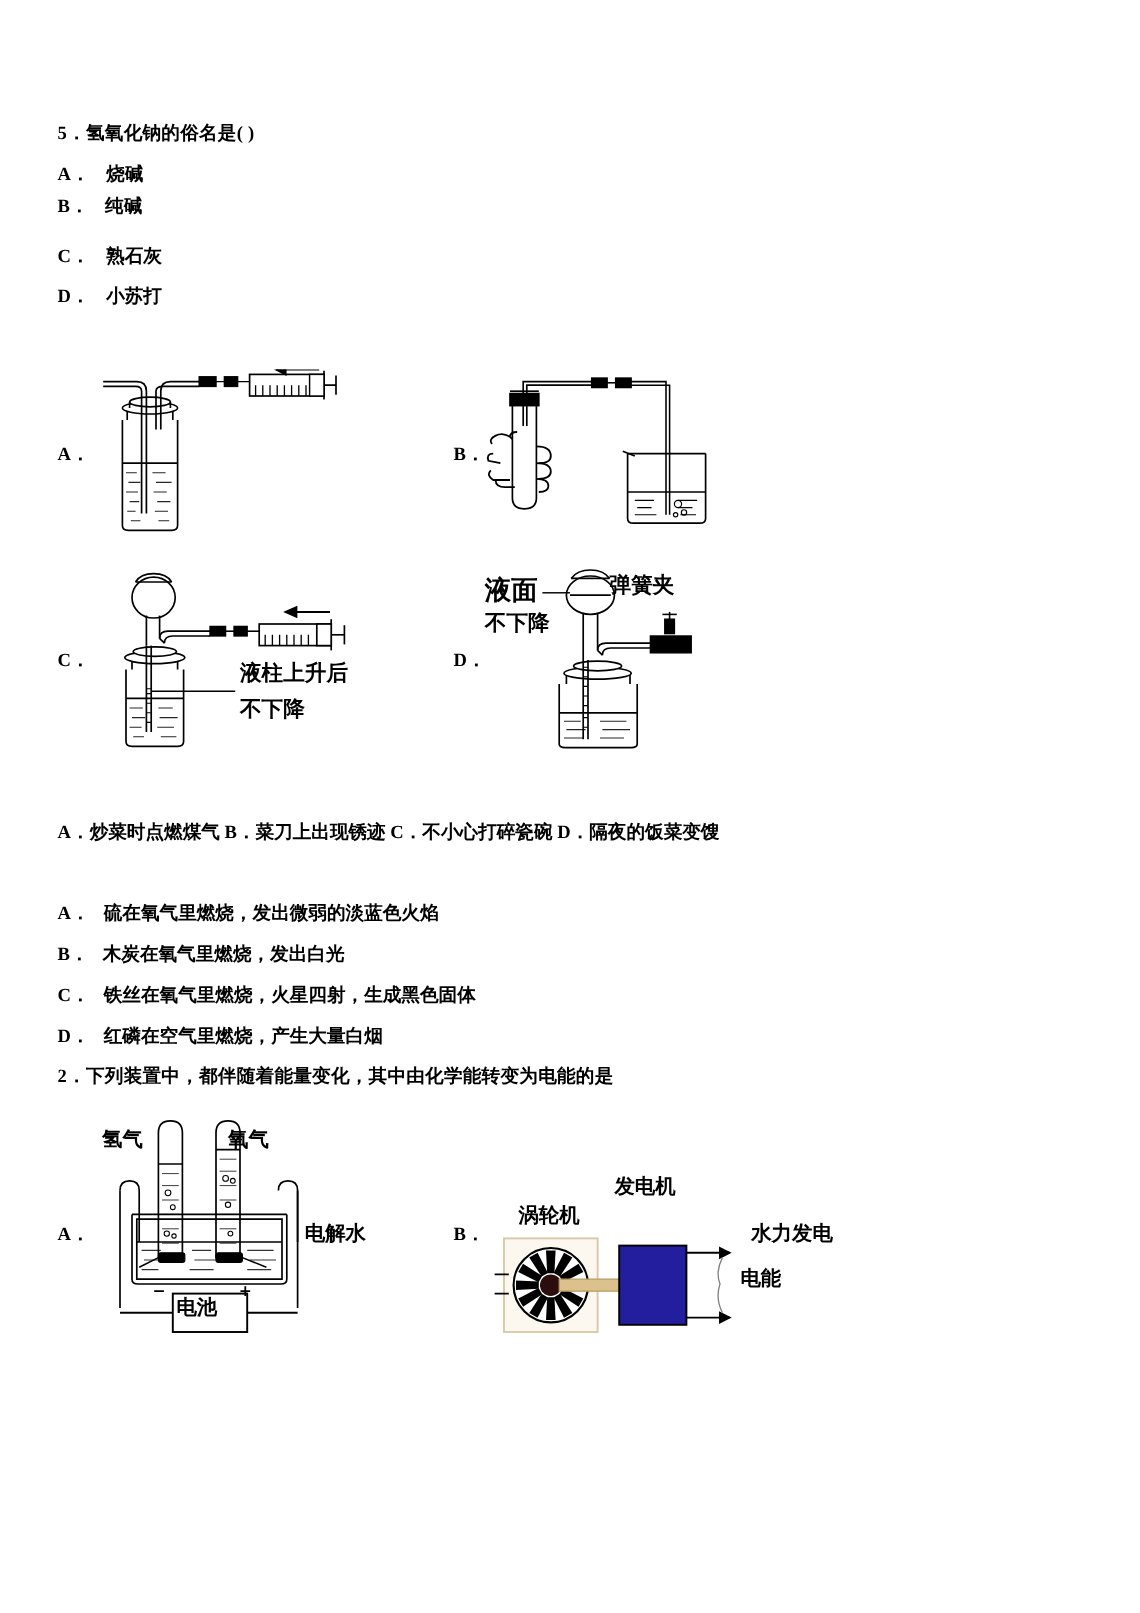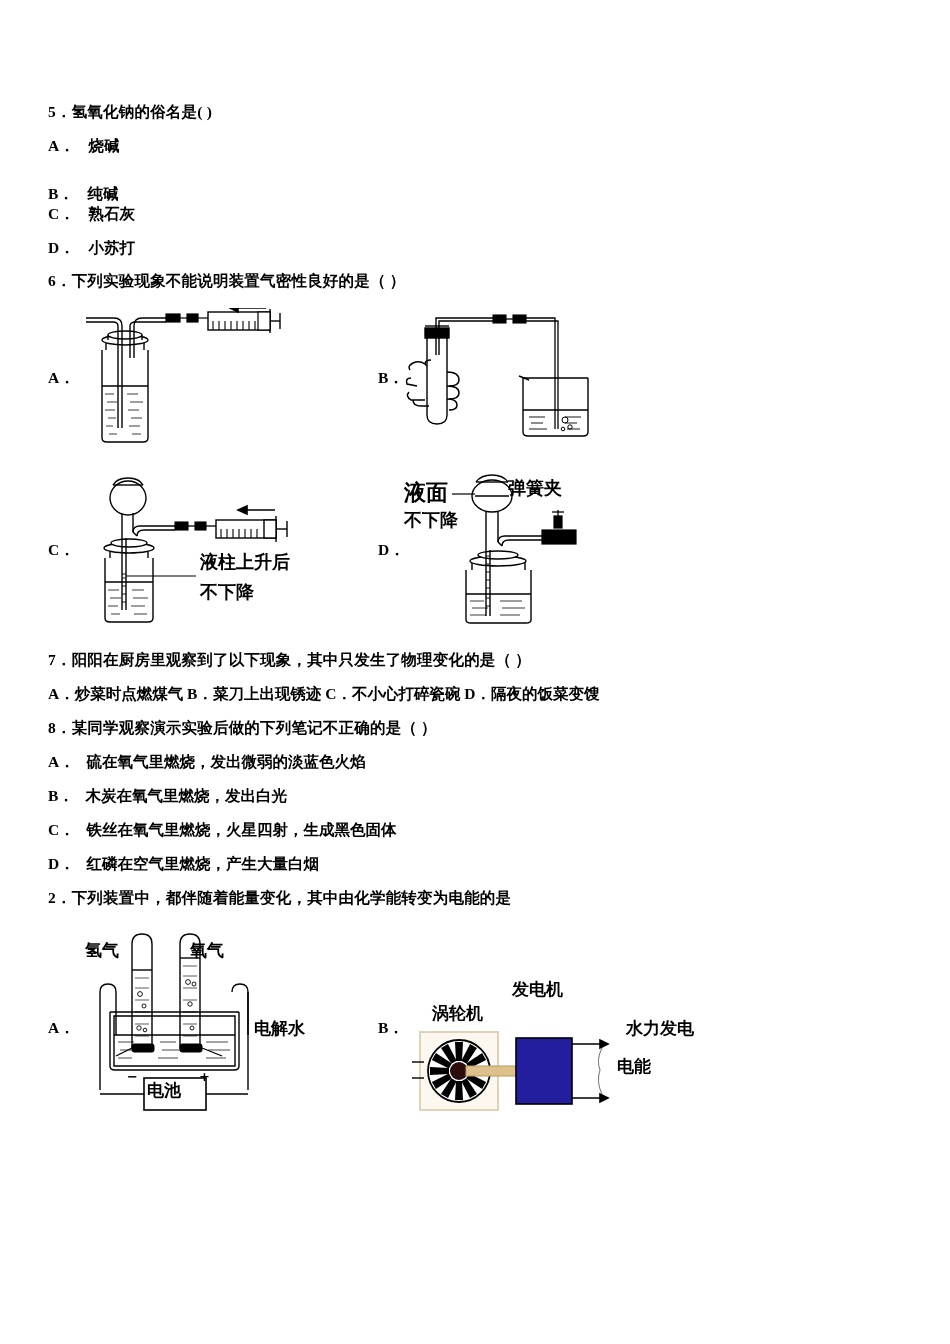--- a/index.html
+++ b/index.html
@@ -63,37 +63,36 @@
 
 <div class="page">
 
   <div class="qline" style="left:48px; top:103px;">5．氢氧化钠的俗名是( )</div>
 
   <div class="opt" style="left:48px; top:137px;text-align:center;">
     <span>A．</span>
     <span style="display:inline-block;width:6px;"></span>
     <span>烧碱</span>
   </div>
-  <div class="opt" style="left:48px; top:185px;">
+  <div class="opt" style="left:48px; top:164px;">
     <span>B．</span>
     <span style="display:inline-block;width:6px;"></span>
     <span>纯碱</span>
   </div>
   <div class="opt" style="left:48px; top:205px;">
     <span>C．</span>
     <span style="display:inline-block;width:6px;"></span>
     <span>熟石灰</span>
   </div>
   <div class="opt" style="left:48px; top:239px;">
     <span>D．</span>
     <span style="display:inline-block;width:6px;"></span>
     <span>小苏打</span>
   </div>
 
-  <div class="qline" style="left:48px; top:272px;">6．下列实验现象不能说明装置气密性良好的是（      ）</div>
 
   <div class="optletter" style="left:48px; top:368px;">A．</div>
   <div class="fig" style="left:80px; top:308px;">
     <svg width="210" height="140" viewBox="0 0 210 140">
       <g fill="none" stroke="#000" stroke-width="1.4">
 
         <path d="M22 42 L22 130 Q22 134 27 134 L63 134 Q68 134 68 130 L68 42"></path>
 
         <path d="M26 42 L26 33 L64 33 L64 42"></path>
         <ellipse cx="45" cy="32" rx="23" ry="5" fill="#fff"></ellipse>
@@ -326,24 +325,22 @@
 
       <g stroke="#000" stroke-width="1.2">
         <path d="M12 24 L35 24"></path>
       </g>
     </svg>
   </div>
   <div class="cnlabel" style="left:404px; top:480px; font-size:22px;">液面</div>
   <div class="cnlabel" style="left:404px; top:510px; font-size:18px;">不下降</div>
   <div class="cnlabel" style="left:508px; top:478px; font-size:18px;">弹簧夹</div>
 
-  <div class="qline" style="left:48px; top:651px;">7．阳阳在厨房里观察到了以下现象，其中只发生了物理变化的是（  ）</div>
   <div class="opt" style="left:48px; top:685px;">A．炒菜时点燃煤气   B．菜刀上出现锈迹   C．不小心打碎瓷碗   D．隔夜的饭菜变馊</div>
 
-  <div class="qline" style="left:48px; top:719px;">8．某同学观察演示实验后做的下列笔记不正确的是（ ）</div>
   <div class="opt" style="left:48px; top:753px;">
     <span>A．</span>
     <span style="display:inline-block;width:4px;"></span>
     <span>硫在氧气里燃烧，发出微弱的淡蓝色火焰</span>
   </div>
   <div class="opt" style="left:48px; top:787px;">
     <span>B．</span>
     <span style="display:inline-block;width:4px;"></span>
     <span>木炭在氧气里燃烧，发出白光</span>
   </div>

